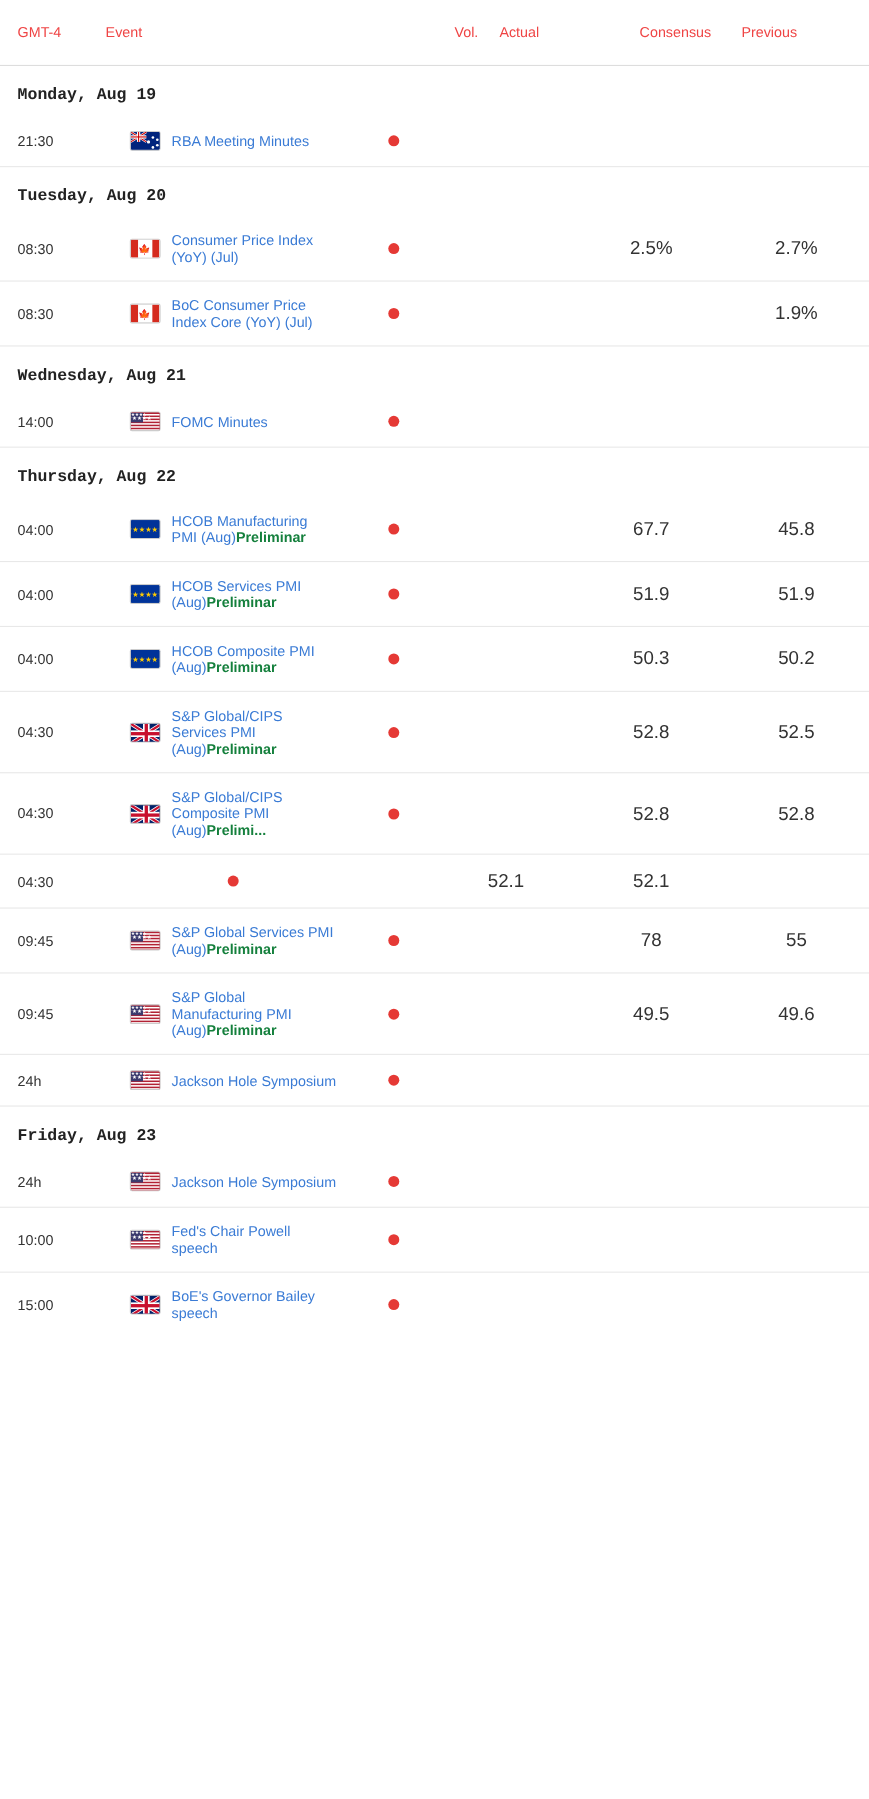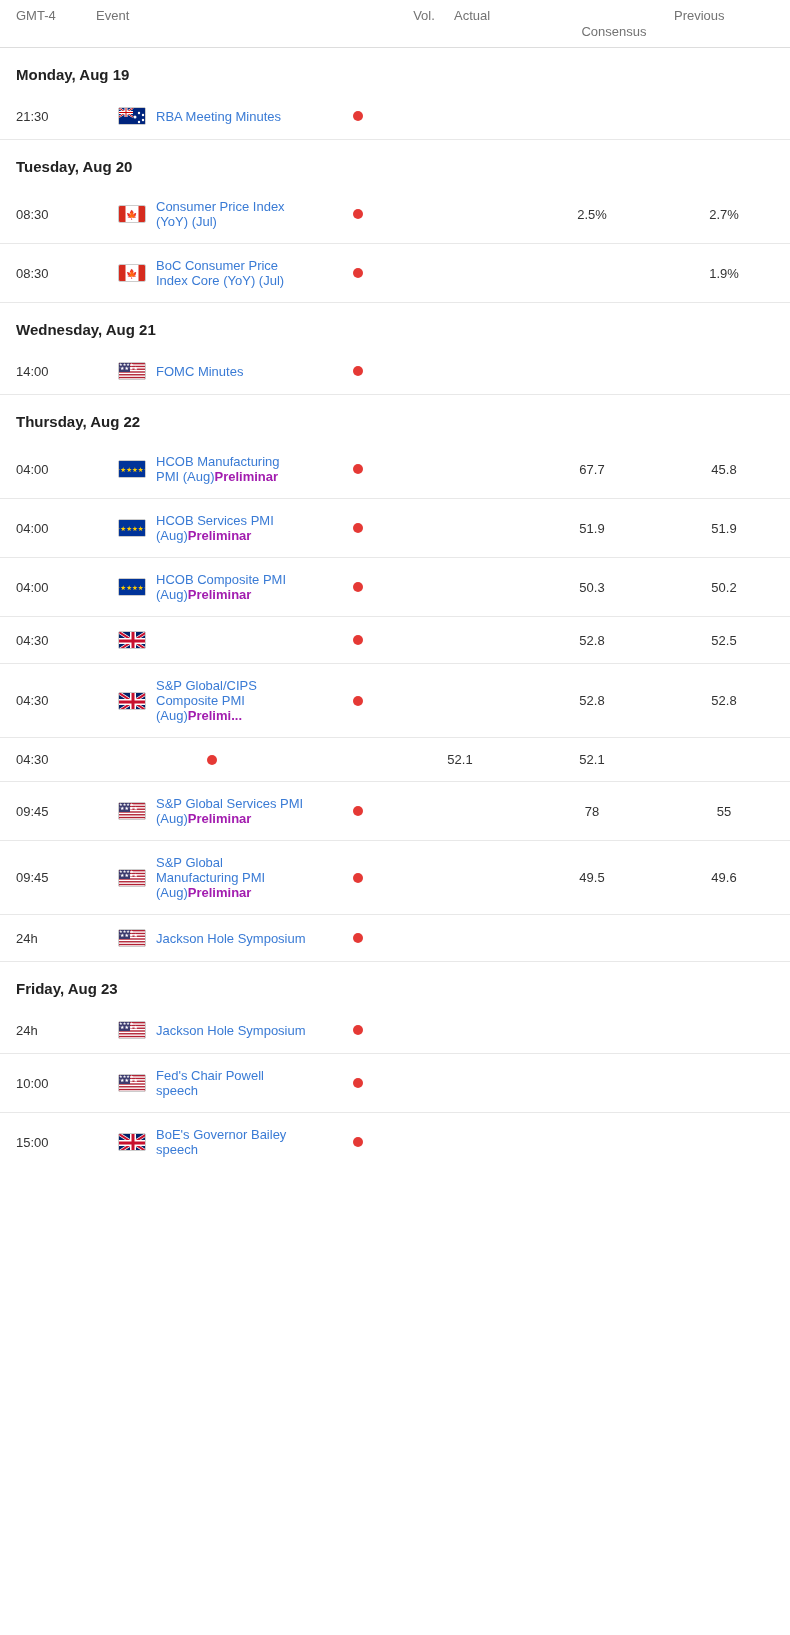--- a/index.html
+++ b/index.html
@@ -7,32 +7,33 @@
       font-family: Arial, sans-serif;
       font-size: 14px;
       color: #333;
       background: #fff;
       width: 790px;
     }
 
     .header-row {
       display: grid;
       grid-template-columns: 80px 1fr 60px 100px 120px 100px;
-      padding: 8px 16px;
+      padding: 22px 16px;
       border-bottom: 1px solid #ddd;
-      color: #737373;
+      color: #ef4444;
       font-size: 13px;
       font-weight: 500;
     }
 
     .section-header {
       padding: 18px 28px 10px 16px;
       font-weight: bold;
       font-size: 15px;
       color: #222;
+      font-family: Liberation Mono, monospace;
     }
 
     .event-row {
       display: grid;
       grid-template-columns: 80px 1fr 60px 100px 120px 100px;
       padding: 14px 16px;
       border-bottom: 1px solid #e8e8e8;
       align-items: center;
       gap: 22px;
     }
@@ -52,40 +53,40 @@
       gap: 10px;
       font-size: 13px;
       color: #444;
     }
 
     .event-name {
       color: #3a7bd5;
     }
 
     .event-name strong {
-      color: #a21caf;
+      color: #15803d;
     }
 
     .vol-cell {
       display: flex;
       justify-content: center;
       align-items: center;
     }
 
     .red-dot {
       width: 10px;
       height: 10px;
       border-radius: 50%;
       background: #e53935;
       display: inline-block;
     }
 
     .actual-cell, .consensus-cell, .previous-cell {
       text-align: center;
-      font-size: 13px;
+      font-size: 17px;
       color: #333;
     }
 
     
     .flag {
       width: 28px;
       height: 18px;
       display: inline-block;
       flex-shrink: 0;
       border-radius: 2px;
@@ -130,21 +131,21 @@
     .flag-uk {
       background: #012169;
       border: 1px solid #ccc;
       position: relative;
     }
 
     .col-header-gmt { }
     .col-header-event { }
     .col-header-vol { text-align: center; }
     .col-header-actual { }
-    .col-header-consensus { text-align: center; margin-top: 16px; }
+    .col-header-consensus { text-align: center; }
     .col-header-previous { }
   </style>
 </head>
 <body>
 
 <div>
 
   <div class="header-row">
     <div class="col-header-gmt">GMT-4</div>
     <div class="col-header-event">Event</div>
@@ -321,20 +322,21 @@
         <rect width="28" height="18" fill="#012169"></rect>
         <line x1="0" y1="0" x2="28" y2="18" stroke="#fff" stroke-width="3.5"></line>
         <line x1="28" y1="0" x2="0" y2="18" stroke="#fff" stroke-width="3.5"></line>
         <line x1="0" y1="0" x2="28" y2="18" stroke="#C8102E" stroke-width="2"></line>
         <line x1="28" y1="0" x2="0" y2="18" stroke="#C8102E" stroke-width="2"></line>
         <rect x="11" y="0" width="6" height="18" fill="#fff"></rect>
         <rect x="0" y="6" width="28" height="6" fill="#fff"></rect>
         <rect x="12.5" y="0" width="3" height="18" fill="#C8102E"></rect>
         <rect x="0" y="7.5" width="28" height="3" fill="#C8102E"></rect>
       </svg></span>
+          <span class="event-name">S&amp;P Global/CIPS Services PMI (Aug)<strong>Preliminar</strong></span>
         </div>
         <div class="vol-cell">
           <span class="red-dot"></span>
         </div>
         <div class="actual-cell"></div>
         <div class="consensus-cell">52.8</div>
         <div class="previous-cell">52.5</div>
       </div>
       <div class="event-row">
         <div class="time-cell">04:30</div>

